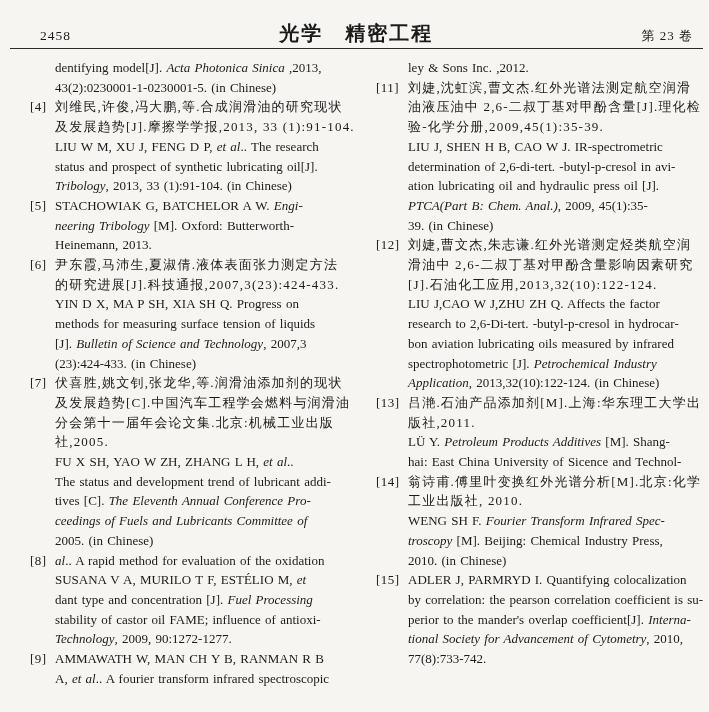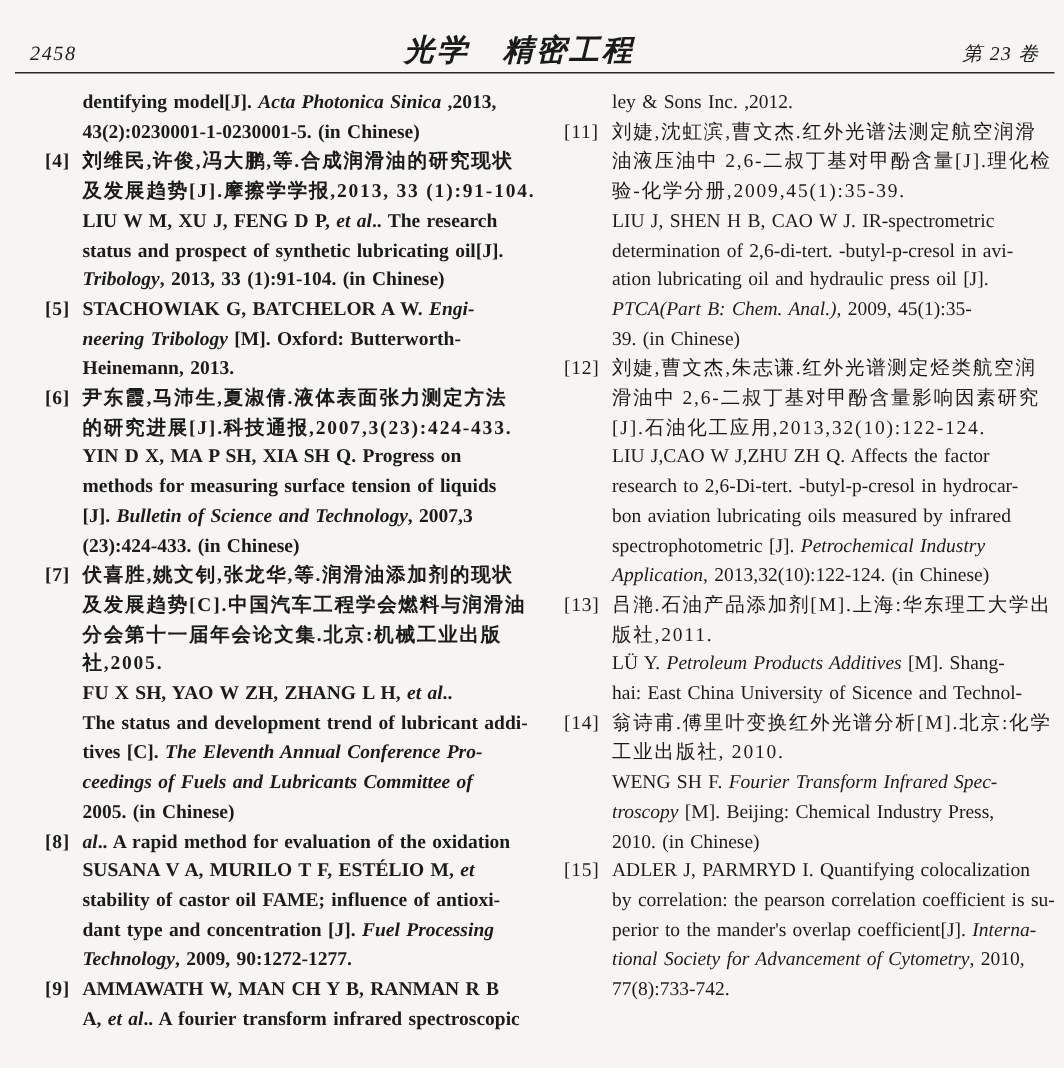--- a/index.html
+++ b/index.html
@@ -6,35 +6,35 @@
   body{
     width:709px;height:712px;overflow:hidden;
     background:#f7f5f1;
     font-family:"Liberation Serif","DejaVu Serif",serif;
     color:#1b1b1b;
   }
   .page{position:relative;width:709px;height:712px;}
 
   
   .header{
-    position:absolute;top:20px;left:20px;right:16px;
-    display:flex;justify-content:space-between;align-items:baseline;font-style:italic;
+    position:absolute;top:20px;left:40px;right:16px;
+    display:flex;justify-content:space-between;align-items:baseline;
   }
   .page-number{font-size:13.5px;letter-spacing:1px;}
   .journal-title{font-size:20px;font-weight:bold;letter-spacing:2px;}
   .volume{font-size:13px;letter-spacing:1px;}
   .header-rule{
     position:absolute;top:48px;left:10px;right:6px;
     border-top:1.6px solid #2a2a2a;
   }
 
   
   .columns{position:absolute;top:58px;left:30px;right:9px;}
   .col{position:absolute;top:0;}
-  .col-left{left:0;width:330px;font-weight:bold;}
+  .col-left{left:0;width:330px;}
   .col-right{left:346px;width:332px;}
 
   .ref{position:relative;}
   .col-left  .ref{padding-left:25px;}
   .col-right .ref{padding-left:32px;}
   .ref-num{
     position:absolute;left:0;top:0;
     font-size:13px;line-height:19.7px;letter-spacing:.5px;
   }
   .ref-line{
@@ -94,22 +94,22 @@
           <div class="ref-line">FU X SH, YAO W ZH, ZHANG L H, <i>et al</i>..</div>
           <div class="ref-line">The status and development trend of lubricant addi-</div>
           <div class="ref-line">tives [C]. <i>The Eleventh Annual Conference Pro-</i></div>
           <div class="ref-line"><i>ceedings of Fuels and Lubricants Committee of</i></div>
           <div class="ref-line">2005. (in Chinese)</div>
         </div>
         <div class="ref">
           <span class="ref-num">[8]</span>
           <div class="ref-line"><i>al</i>.. A rapid method for evaluation of the oxidation</div>
           <div class="ref-line">SUSANA V A, MURILO T F, ESTÉLIO M, <i>et</i></div>
+          <div class="ref-line">dant type and concentration [J]. <i>Fuel Processing</i></div>
           <div class="ref-line">stability of castor oil FAME; influence of antioxi-</div>
-          <div class="ref-line">dant type and concentration [J]. <i>Fuel Processing</i></div>
           <div class="ref-line"><i>Technology</i>, 2009, 90:1272-1277.</div>
         </div>
         <div class="ref">
           <span class="ref-num">[9]</span>
           <div class="ref-line">AMMAWATH W, MAN CH Y B, RANMAN R B</div>
           <div class="ref-line">A, <i>et al</i>.. A fourier transform infrared spectroscopic</div>
         </div>
       </div>
     <div class="col col-right">
         <div class="ref">

